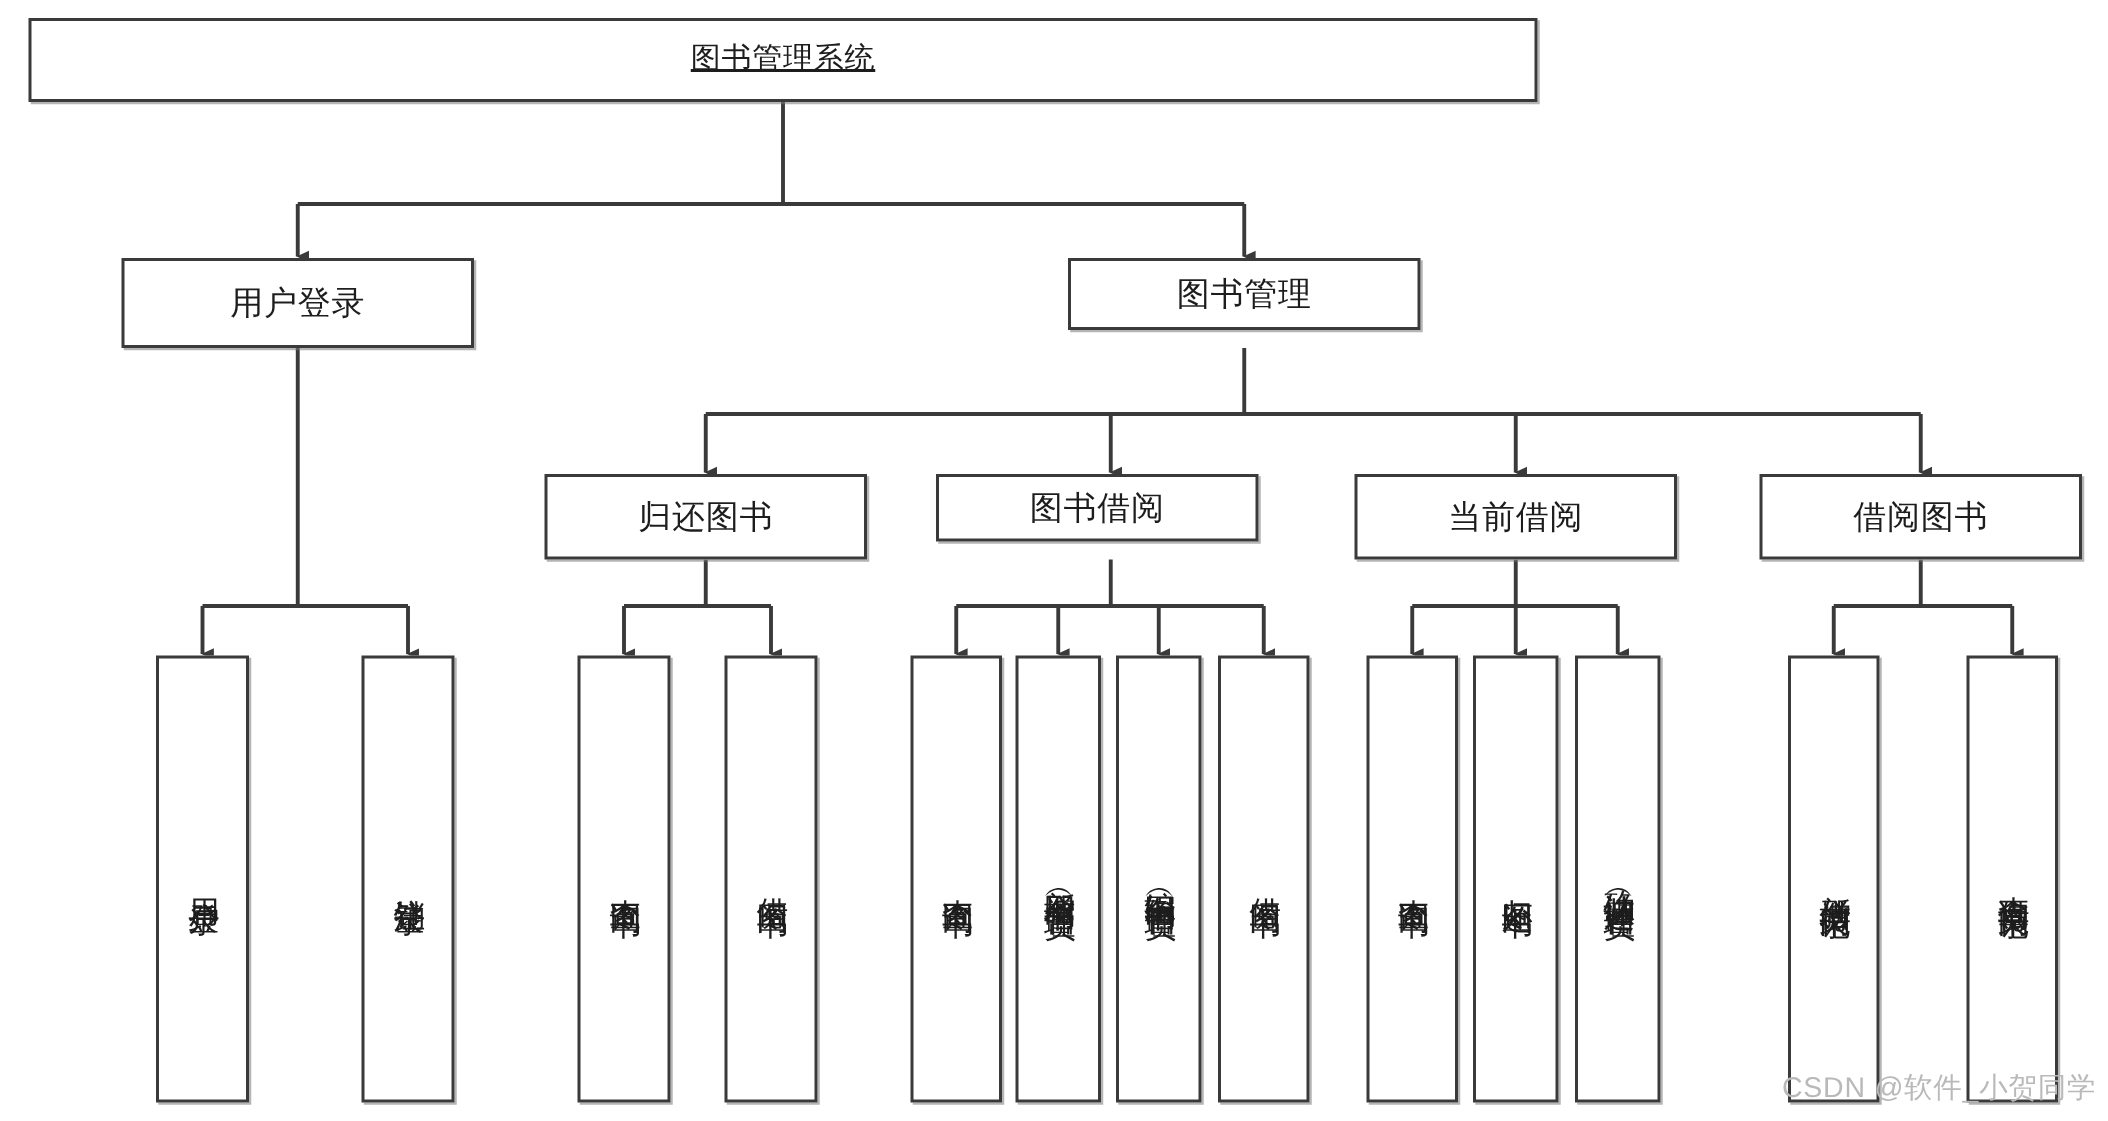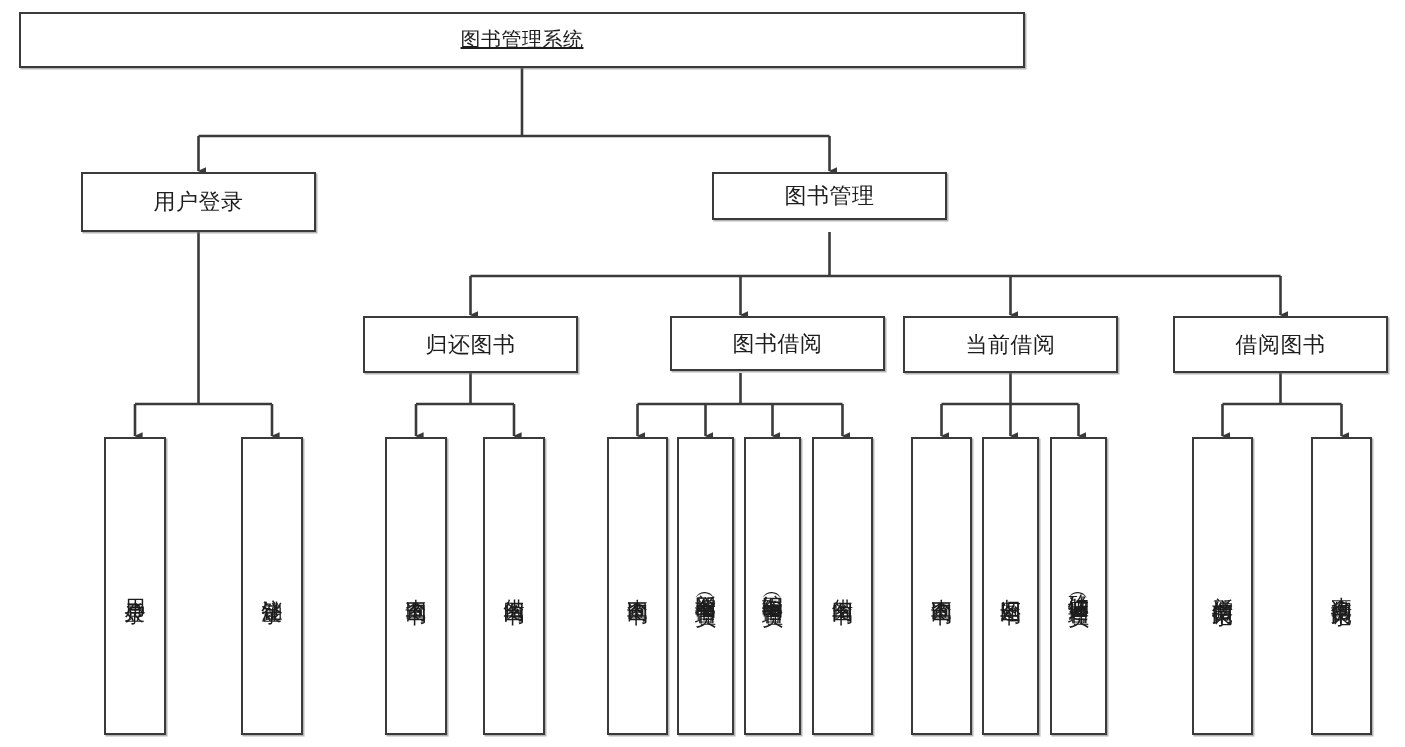--- a/index.html
+++ b/index.html
@@ -121,21 +121,21 @@
       </div>
       <div class="node level-1" style="left: 81px; top: 172px; width: 235px; height: 60px;">
         <span class="node-label">用户登录</span>
       </div>
       <div class="node level-1" style="left: 712px; top: 172px; width: 235px; height: 48px;">
         <span class="node-label">图书管理</span>
       </div>
       <div class="node level-2" style="left: 363px; top: 316px; width: 215px; height: 57px;">
         <span class="node-label">归还图书</span>
       </div>
-      <div class="node level-2" style="left: 670px; top: 316px; width: 215px; height: 55px;">
+      <div class="node level-2" style="left: 624px; top: 316px; width: 215px; height: 45px;">
         <span class="node-label">图书借阅</span>
       </div>
       <div class="node level-2" style="left: 903px; top: 316px; width: 215px; height: 57px;">
         <span class="node-label">当前借阅</span>
       </div>
       <div class="node level-2" style="left: 1173px; top: 316px; width: 215px; height: 57px;">
         <span class="node-label">借阅图书</span>
       </div>
       <div class="node leaf" style="left: 104px; top: 437px; width: 62px; height: 298px;">
         <span class="node-label">用户登录</span>
@@ -171,13 +171,14 @@
         <span class="node-label">确认归还（管理员）</span>
       </div>
       <div class="node leaf" style="left: 1192px; top: 437px; width: 61px; height: 298px;">
         <span class="node-label">新增借阅记录</span>
       </div>
       <div class="node leaf" style="left: 1311px; top: 437px; width: 61px; height: 298px;">
         <span class="node-label">查询借阅记录</span>
       </div>
     </div>
 
+  <div id="watermark">CSDN @软件_小贺同学</div>
 </div>
 
 </body></html>

